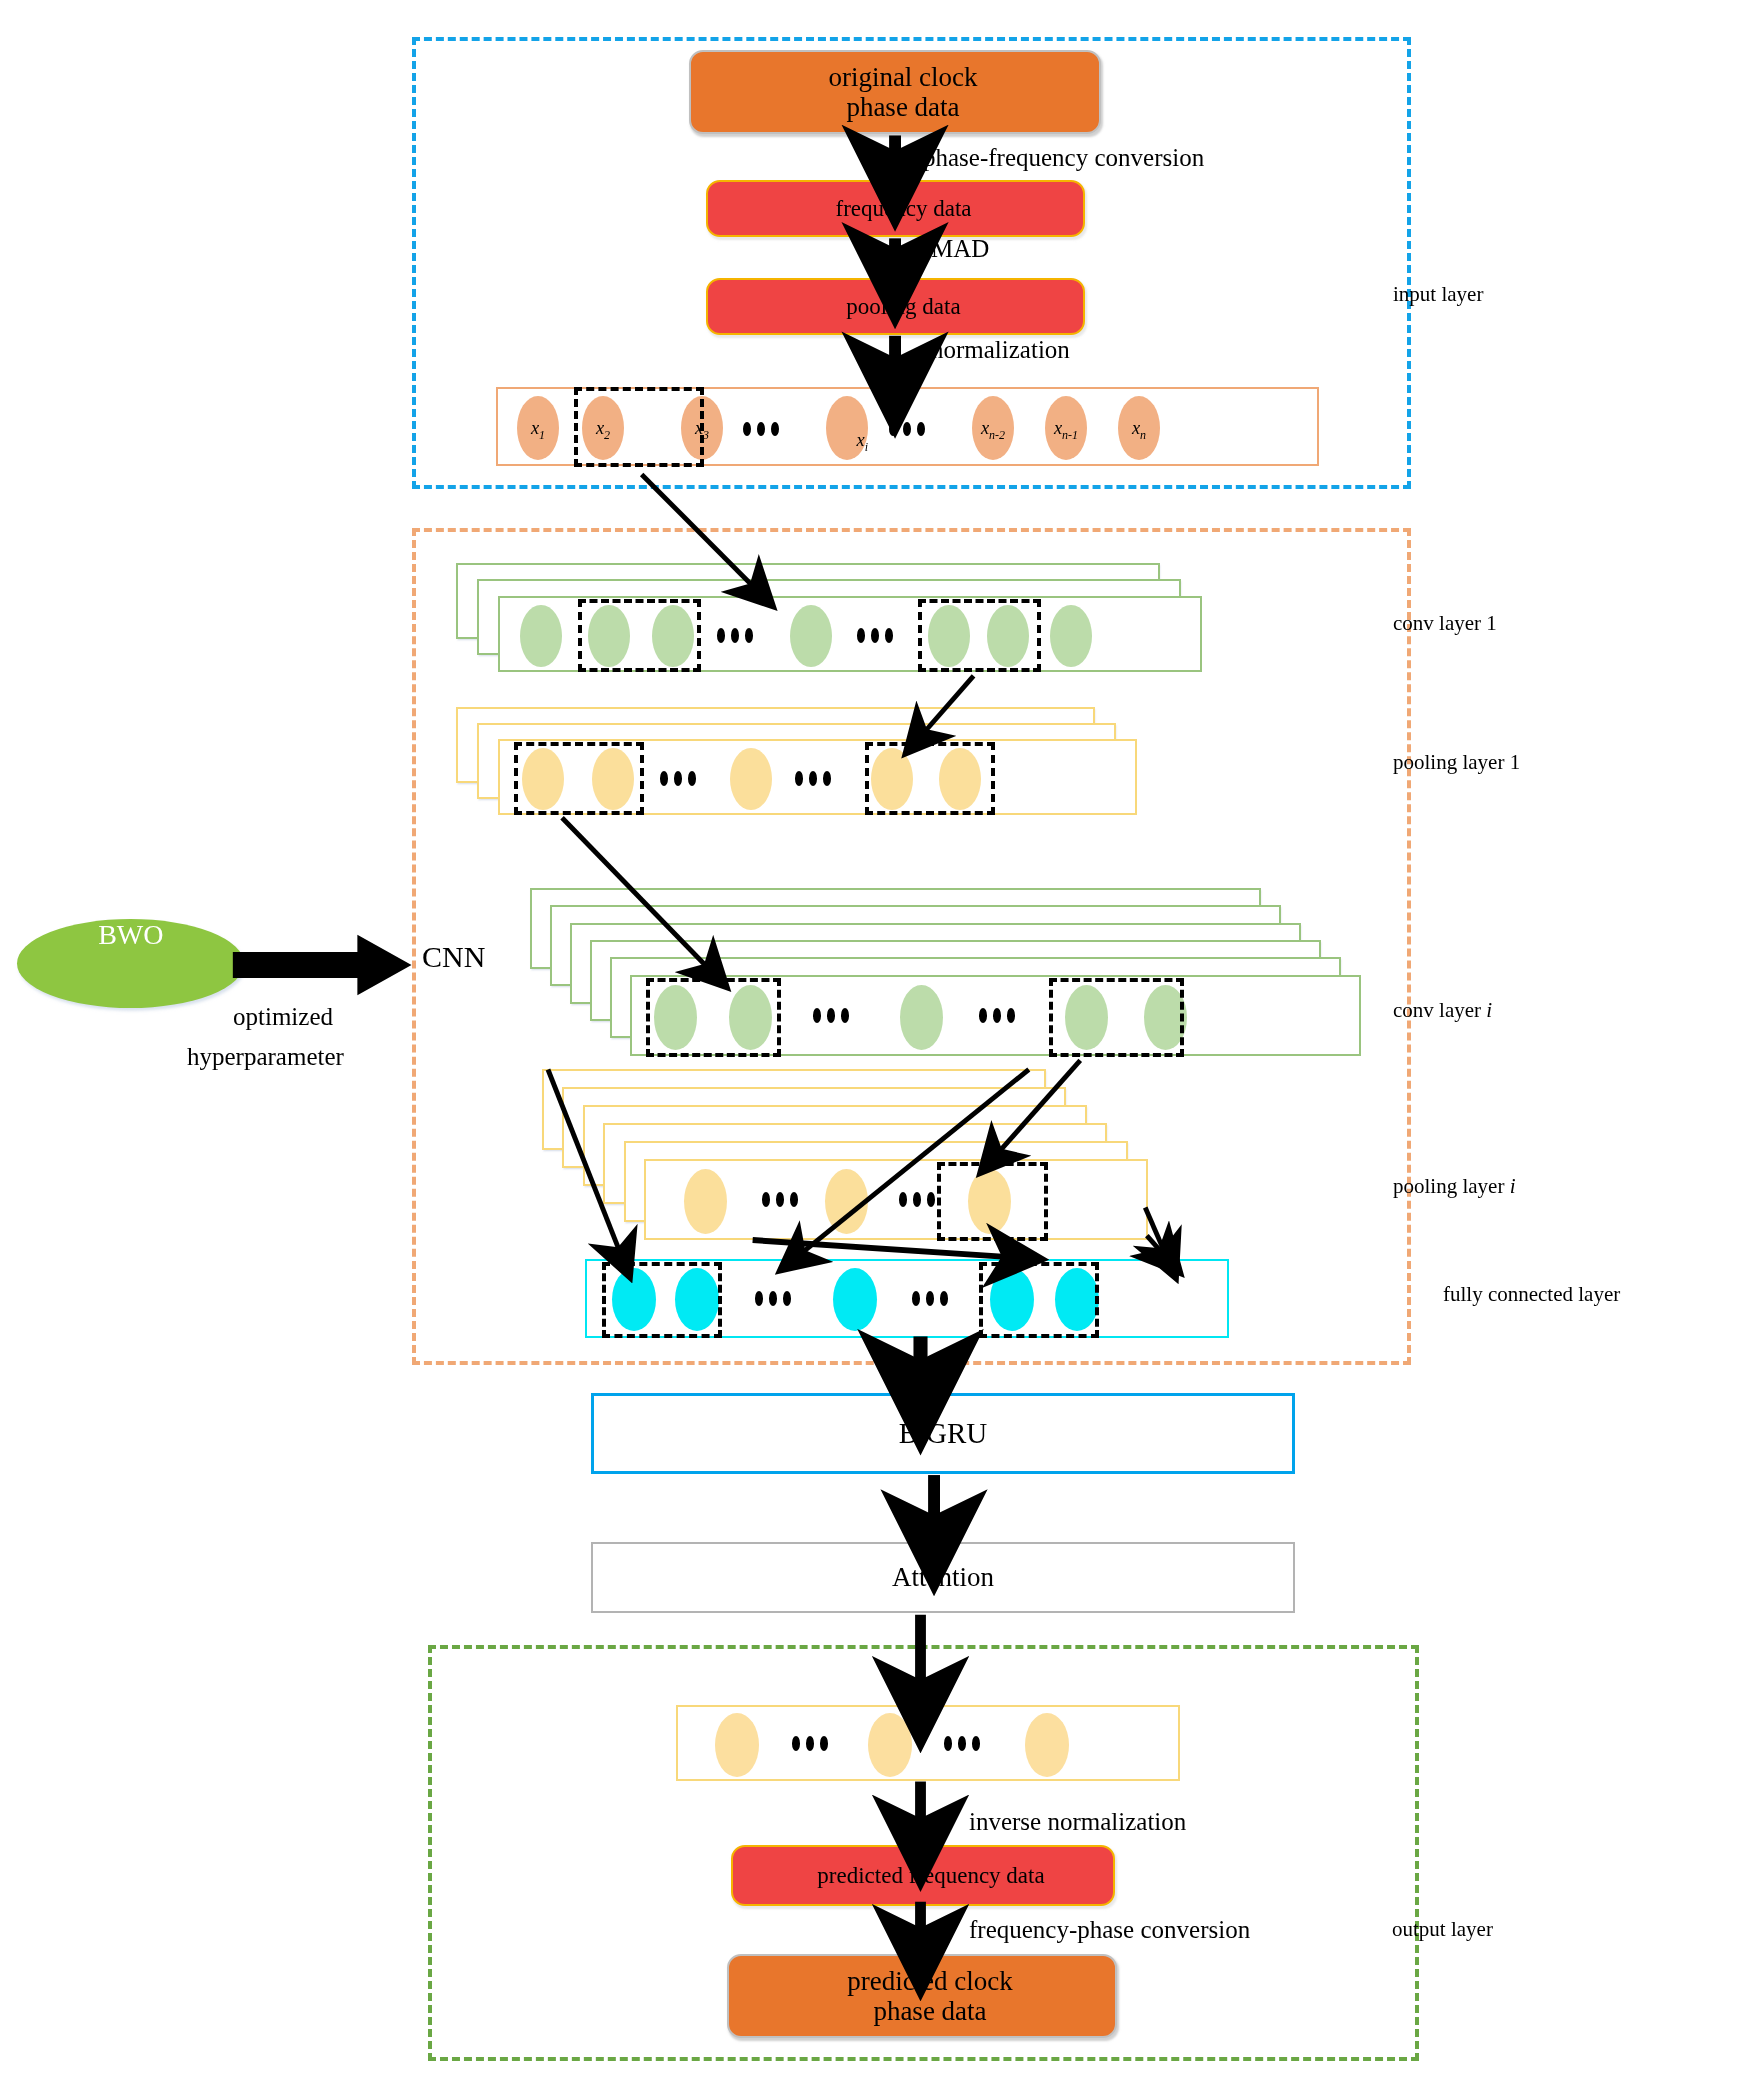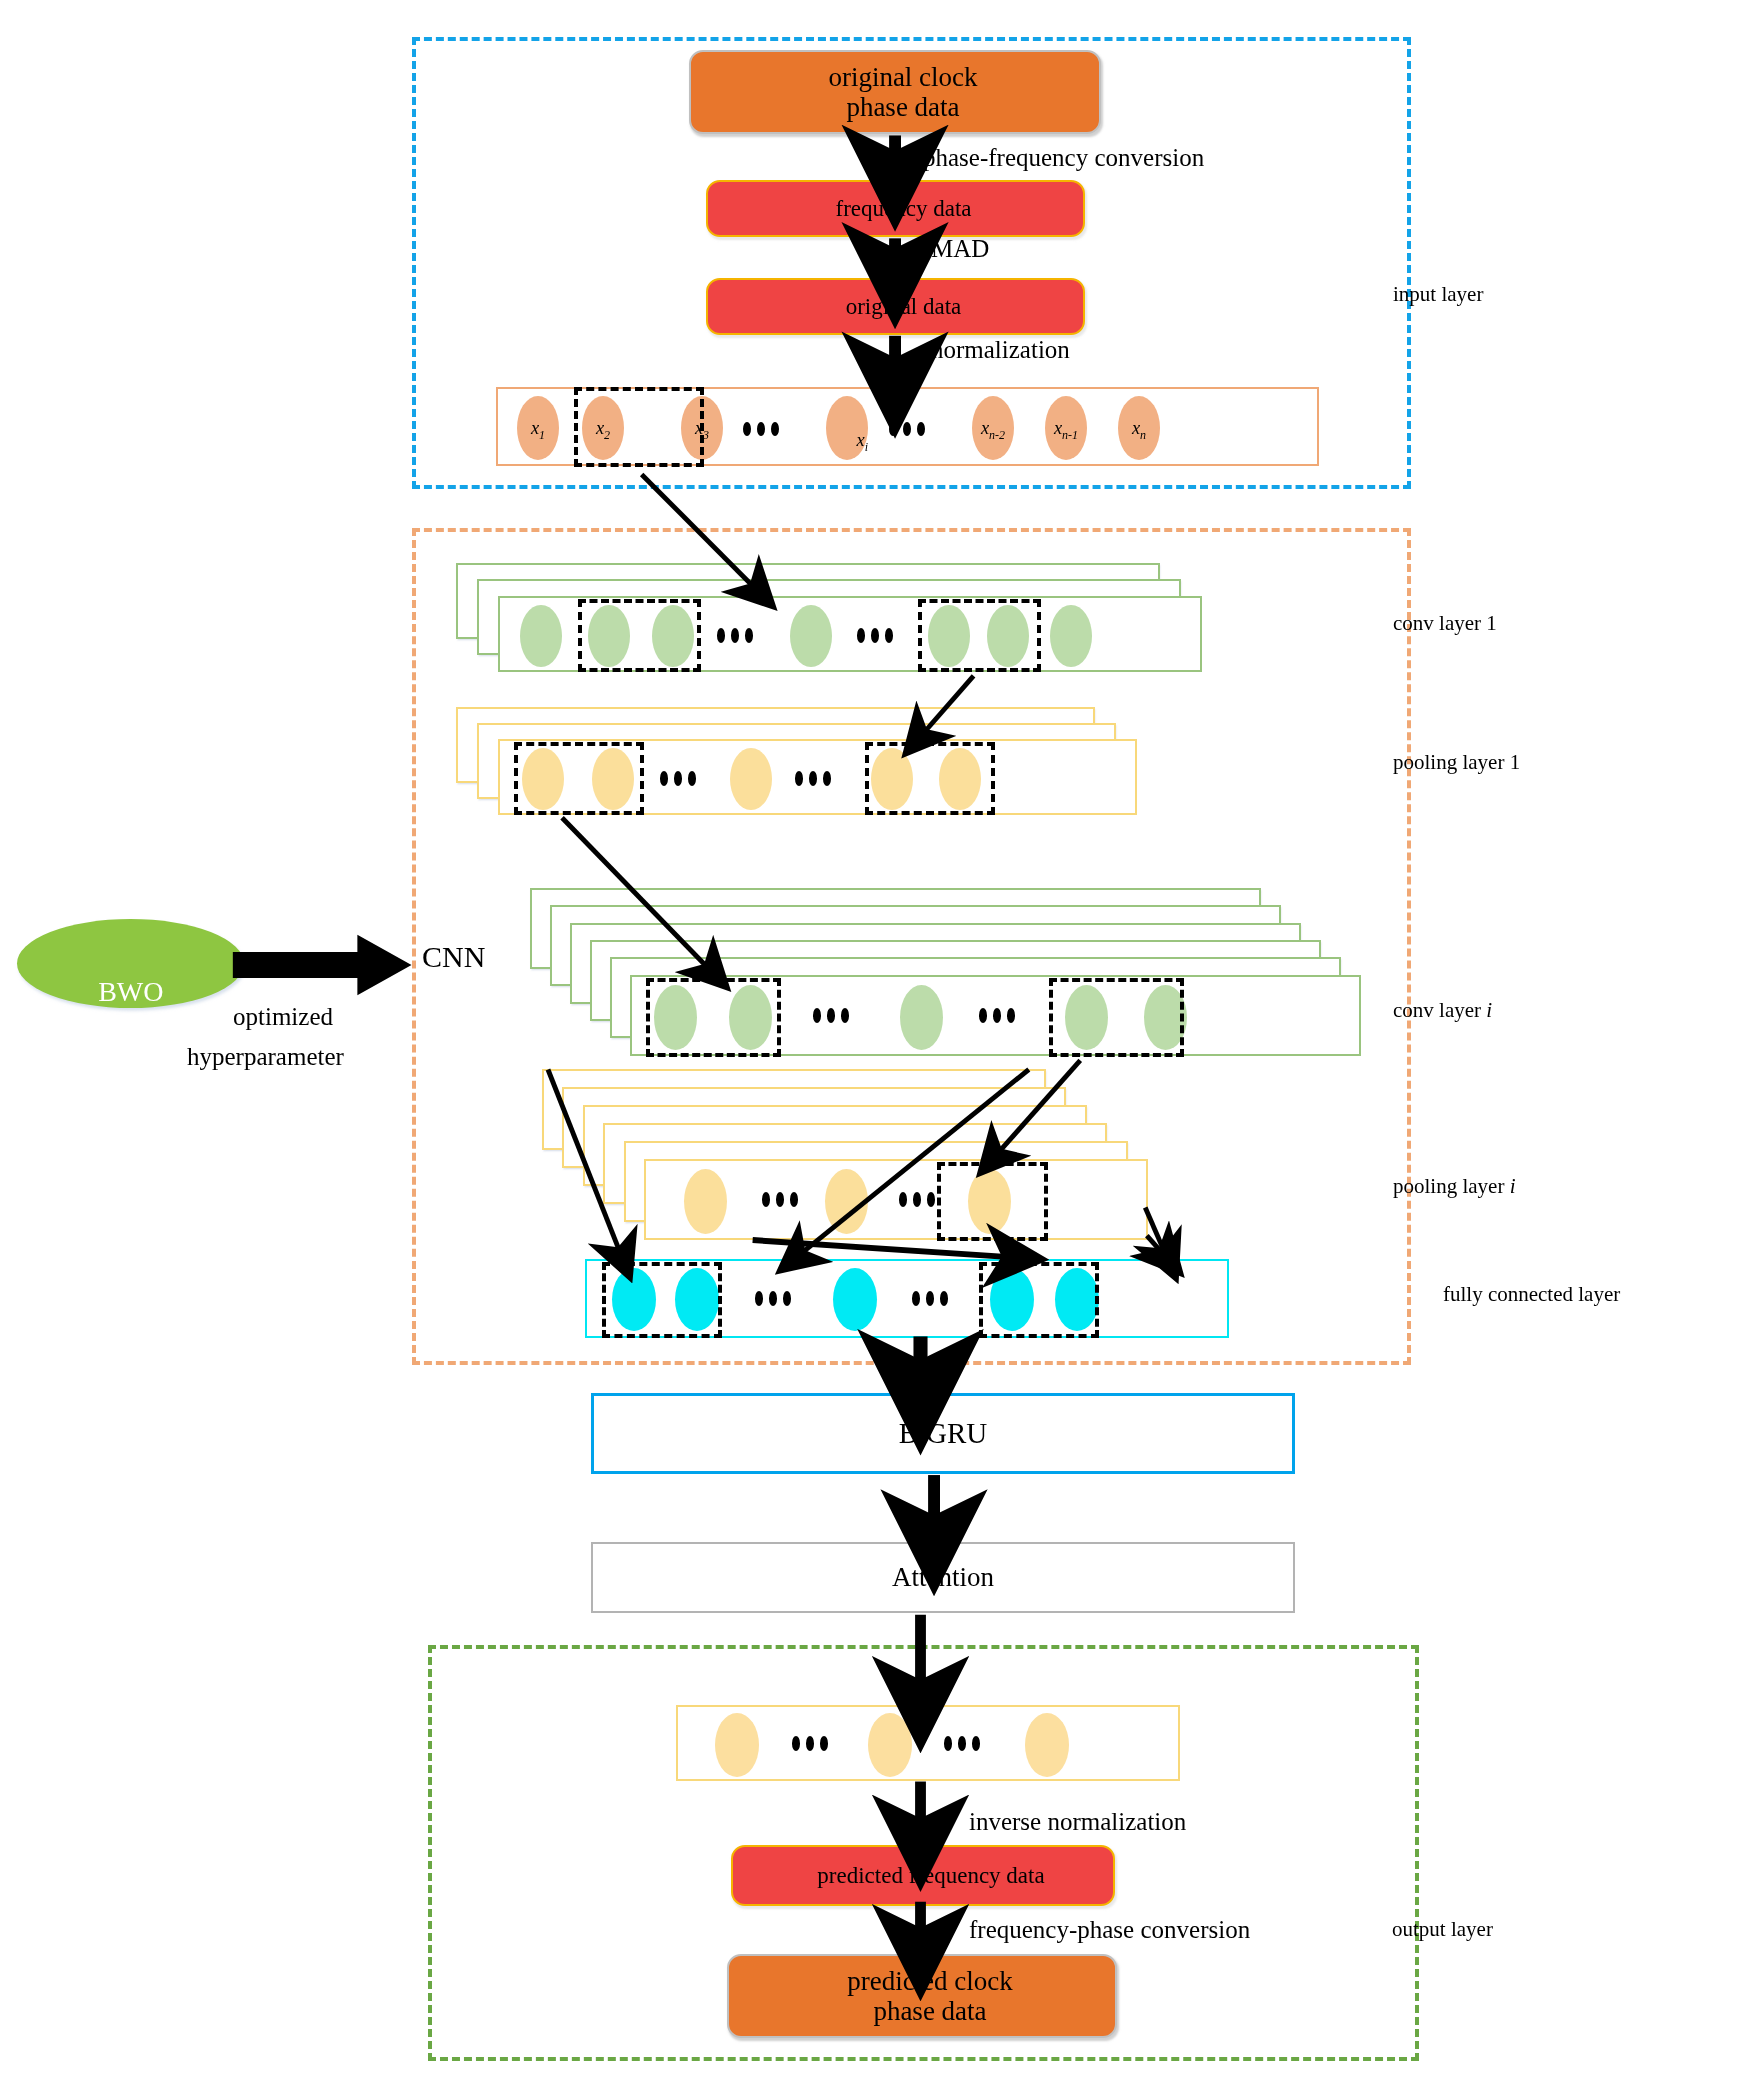--- a/index.html
+++ b/index.html
@@ -47,21 +47,21 @@
   .card{position:absolute;box-sizing:border-box;background:#fff;
         box-shadow:1.1px 1.6px 1.6px rgba(200,210,225,.55);}
   .card-green{border:2.2px solid #9ac47f;}
   .card-yellow{border:2.2px solid #f8d87a;}
   
   .lbl{position:absolute;white-space:nowrap;font-size:25px;line-height:1;}
   .lbl-it{font-style:italic;}
   .side-lbl{position:absolute;white-space:nowrap;font-size:21px;}
   
   .bwo{position:absolute;border-radius:50%;background:#8ec641;
-       display:flex;align-items:flex-end;justify-content:center;
+       display:flex;align-items:flex-start;justify-content:center;
        color:#fff;font-size:28px;box-shadow:1.6px 2.7px 3.2px rgba(190,205,225,.6);}
   svg.overlay{position:absolute;left:0;top:0;width:1756px;height:2087px;pointer-events:none;}
 </style>
 </head>
 <body>
 
 <div class="group g-input" style="left:412px;top:37px;width:999px;height:452px;"></div>
 <div class="group g-cnn" style="left:412px;top:528px;width:999px;height:837px;"></div>
 <div class="group g-output" style="left:428px;top:1645px;width:991px;height:416px;"></div>
 
@@ -74,21 +74,21 @@
 
 <div class="lbl" style="left:923px;top:145px;">phase-frequency conversion</div>
 
 <div class="procbox yellow-box" style="left:706px;top:180px;width:379px;height:57px;font-size:23px;">
   <span>frequency data</span>
 </div>
 
 <div class="lbl" style="left:931px;top:236px;">MAD</div>
 
 <div class="procbox yellow-box" style="left:706px;top:278px;width:379px;height:57px;font-size:23px;">
-  <span>original data</span>
+  <span>pooling data</span>
 </div>
 
 <div class="lbl" style="left:931px;top:337px;">normalization</div>
 
 <div class="row row-input" style="left:496px;top:387px;width:823px;height:79px;">
   <div class="node n-input" style="left:19px;top:7px;width:42px;height:64px;">
     <div class="nodelabel" style="top:23px;">x<sub>1</sub></div>
   </div>
   <div class="node n-input" style="left:84px;top:7px;width:42px;height:64px;">
     <div class="nodelabel" style="top:23px;">x<sub>2</sub></div>

